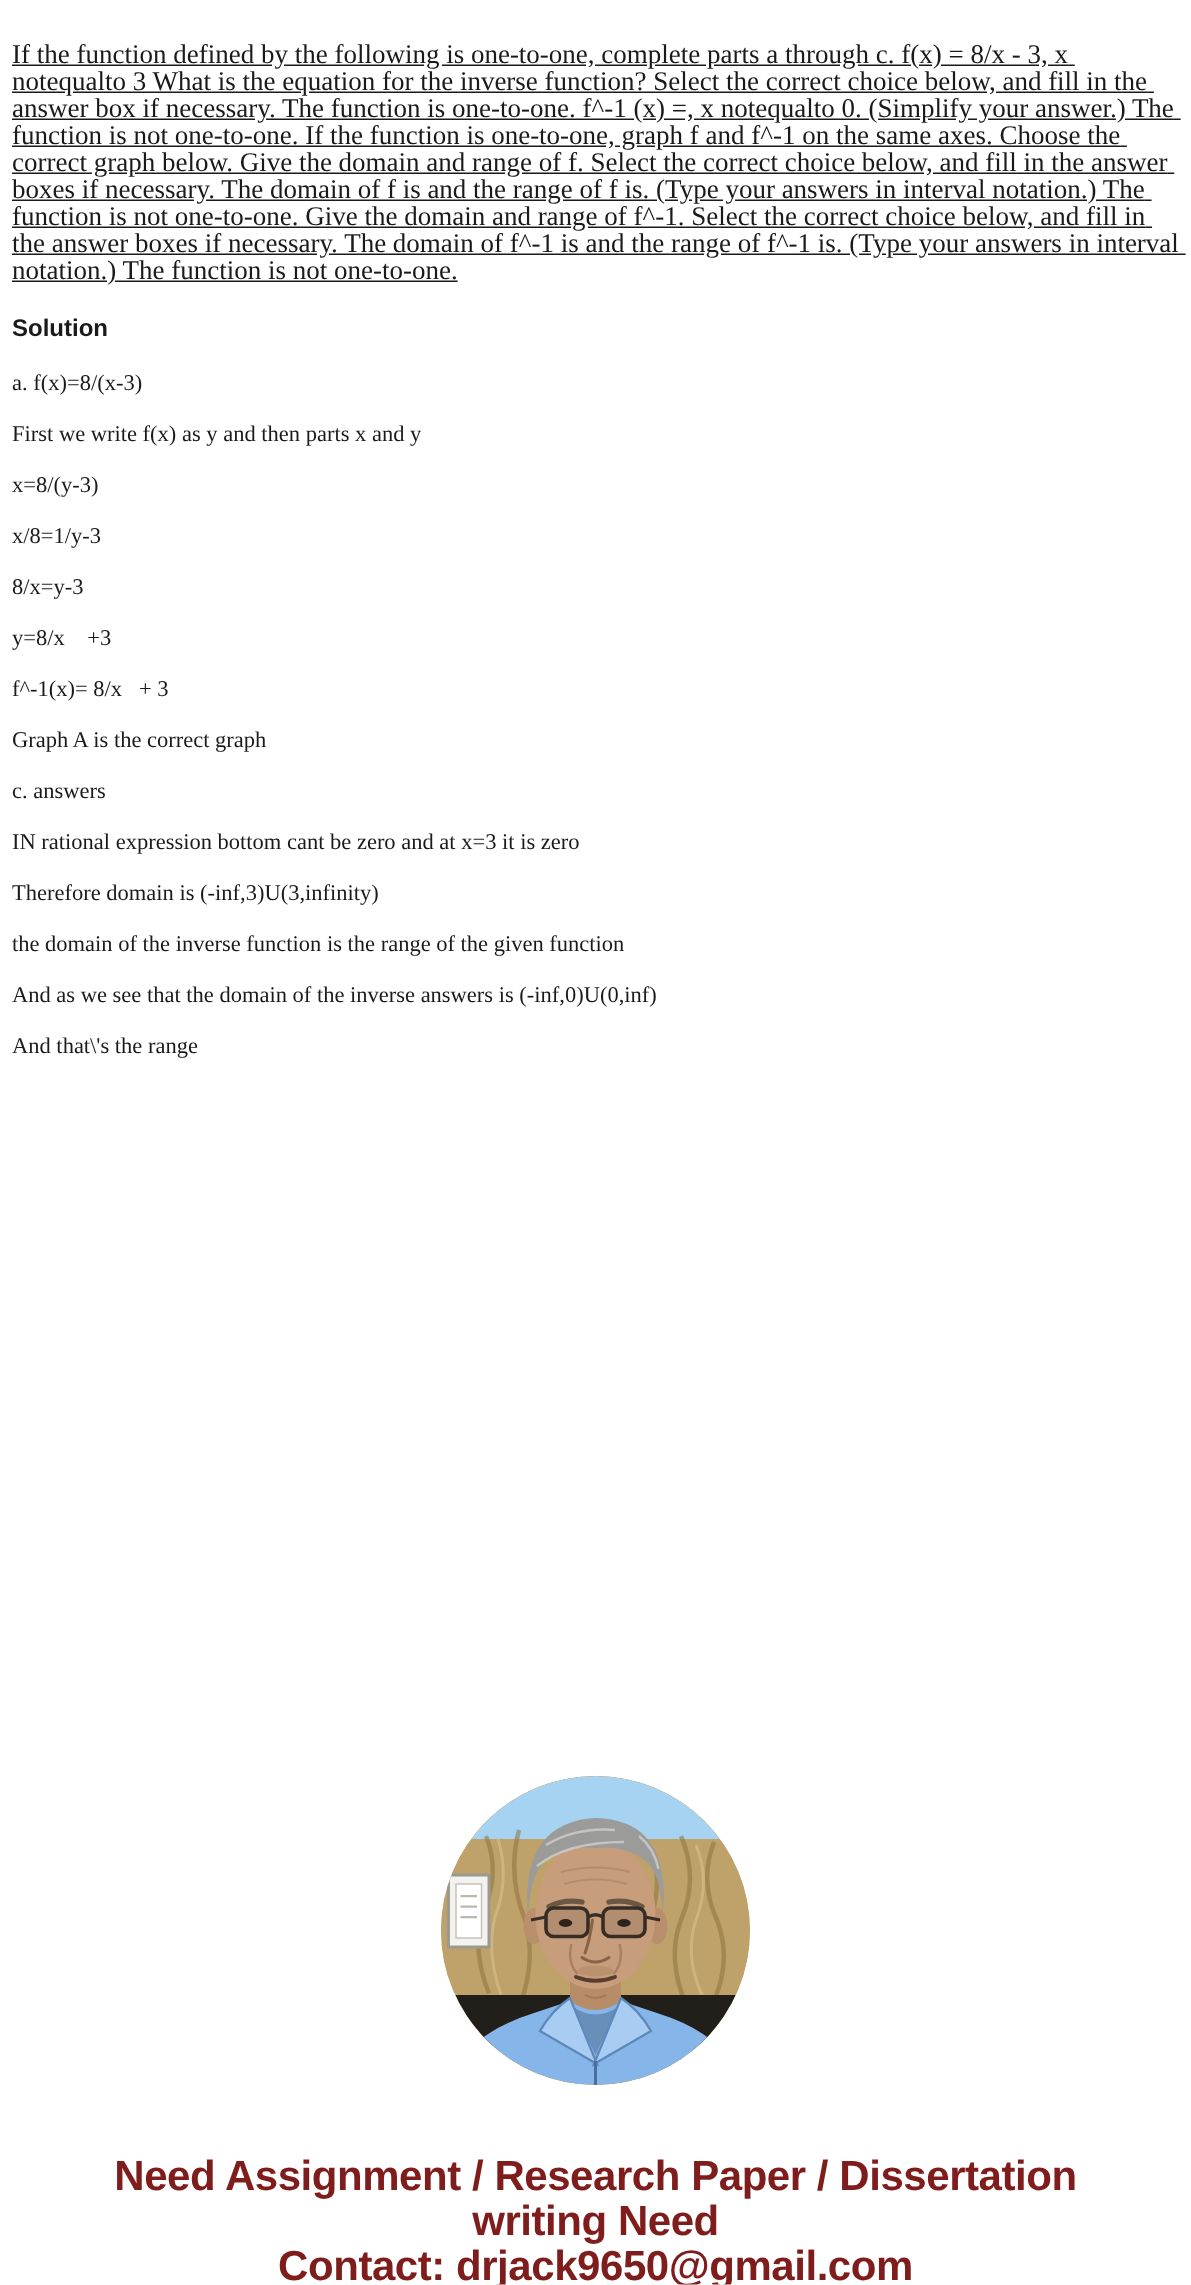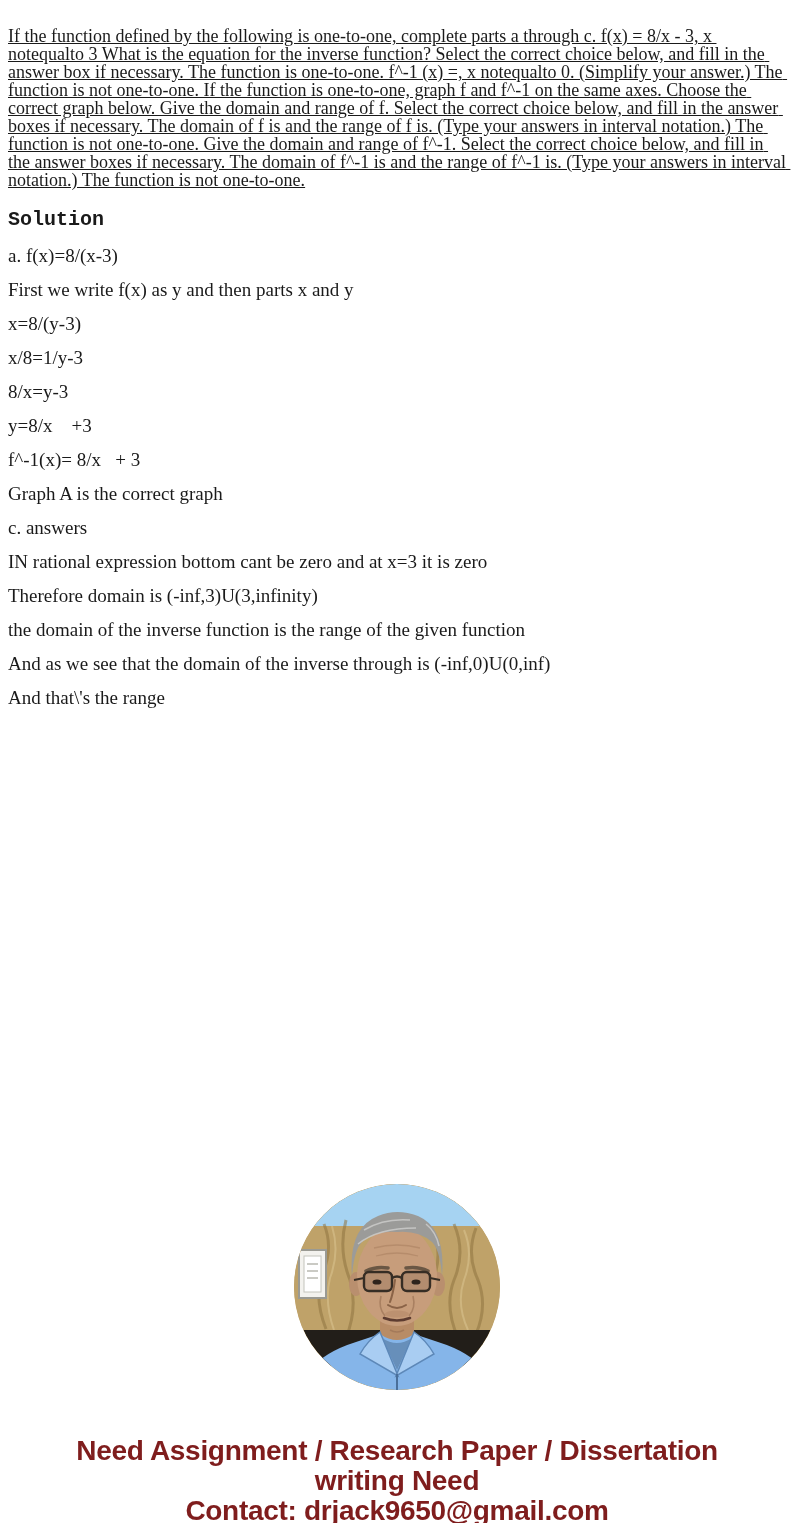--- a/index.html
+++ b/index.html
@@ -16,28 +16,28 @@
   }
   .question {
     padding: 9px 8px 0 8px;
     font-size: 18px;
     line-height: 18px;
     white-space: pre-wrap;
     text-decoration: underline;
   }
   .solution-heading {
     margin: 19px 8px 0 8px;
-    font-size: 20px;
+    font-size: 16px;
     line-height: 23px;
     font-weight: bold;
-    font-family: Liberation Mono, monospace;
+    font-family: Liberation Sans, sans-serif;
   }
   .sol-line {
     margin: 16px 8px 0 8px;
-    font-size: 19px;
+    font-size: 15px;
     line-height: 18px;
     white-space: pre-wrap;
   }
   .sol-line:first-of-type {
     margin-top: 18px;
   }
   .avatar-wrap {
     margin-top: 477px;
     display: flex;
     justify-content: center;
@@ -75,21 +75,21 @@
 <p class="sol-line">x=8/(y-3)</p>
 <p class="sol-line">x/8=1/y-3</p>
 <p class="sol-line">8/x=y-3</p>
 <p class="sol-line">y=8/x    +3</p>
 <p class="sol-line">f^-1(x)= 8/x   + 3</p>
 <p class="sol-line">Graph A is the correct graph</p>
 <p class="sol-line">c. answers</p>
 <p class="sol-line">IN rational expression bottom cant be zero and at x=3 it is zero</p>
 <p class="sol-line">Therefore domain is (-inf,3)U(3,infinity)</p>
 <p class="sol-line">the domain of the inverse function is the range of the given function</p>
-<p class="sol-line">And as we see that the domain of the inverse through is (-inf,0)U(0,inf)</p>
+<p class="sol-line">And as we see that the domain of the inverse answers is (-inf,0)U(0,inf)</p>
 <p class="sol-line">And that\'s the range</p>
 
 <div class="avatar-wrap">
   <div class="avatar">
     <svg width="206" height="206" viewBox="0 0 206 206" xmlns="http://www.w3.org/2000/svg">
       <defs>
         <clipPath id="circ">
             <circle cx="103" cy="103" r="103"></circle>
           </clipPath>
       </defs>

